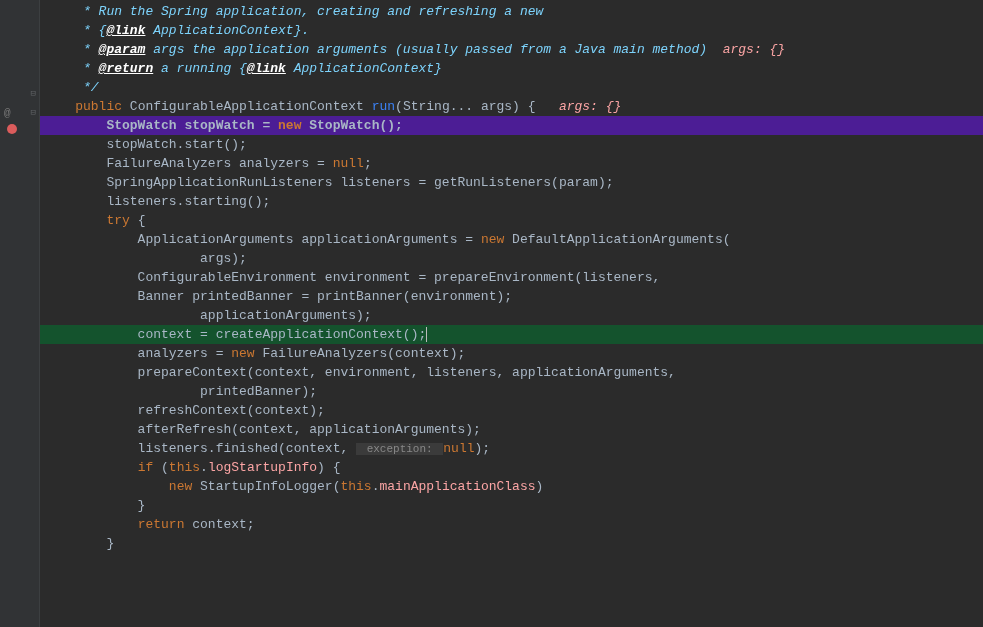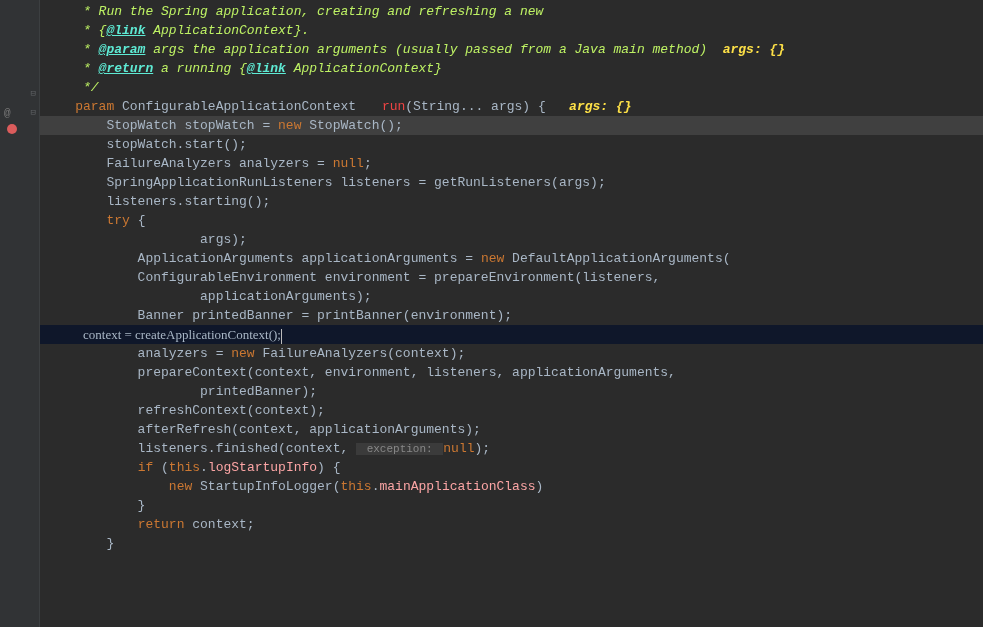--- a/index.html
+++ b/index.html
@@ -49,40 +49,40 @@
       flex: 1;
       padding-top: 2px;
       overflow: hidden;
     }
     .line {
       white-space: pre;
       padding-left: 4px;
       height: 19px;
     }
     .line.highlighted {
-      background: #404040;
+      background: #4c1d95;
+      font-weight: bold;
     }
-    .javadoc { color: #bef264; font-style: italic; margin-top: 44px; }
-    .javadoc-tag { color: #5eead4; font-style: italic; text-decoration: underline; font-weight: bold; }
+    .javadoc { color: #7dd3fc; font-style: italic; margin-top: 44px; }
+    .javadoc-tag { color: #ffffff; font-style: italic; text-decoration: underline; font-weight: bold; }
     .keyword { color: #cc7832; }
-    .method-decl { color: #ef4444; margin-left: 18px; }
+    .method-decl { color: #3b82f6; }
     .field { color: #fca5a5; }
-    .param-hint { color: #fde047; font-style: italic; font-weight: bold; }
+    .param-hint { color: #fca5a5; font-style: italic; }
     .param-hint-box { 
       background: #3b3b3b; 
       color: #888; 
       padding: 0 4px; 
       border-radius: 0;
       font-style: normal;
       font-size: 11px;
     }
     .text { color: #a9b7c6; }
     .cursor-line {
-      background: #0f172a;
-      font-family: Liberation Serif, serif;
+      background: #14532d;
     }
     .caret {
       border-left: 1px solid #bbb;
       display: inline-block;
       height: 15px;
       vertical-align: middle;
     }
   </style>
 </head>
 <body>
@@ -97,32 +97,32 @@
     </span>
     <span class="fold-marker" style="top:85px">⊟</span>
     <span class="fold-marker" style="top:104px">⊟</span>
   </div>
   <div class="code-area">
     <div class="line"><span class="javadoc">     * Run the Spring application, creating and refreshing a new</span></div>
     <div class="line"><span class="javadoc">     * {</span><span class="javadoc-tag">@link</span><span class="javadoc"> ApplicationContext}.</span></div>
     <div class="line"><span class="javadoc">     * </span><span class="javadoc-tag">@param</span><span class="javadoc"> args the application arguments (usually passed from a Java main method)  </span><span class="param-hint">args: {}</span></div>
     <div class="line"><span class="javadoc">     * </span><span class="javadoc-tag">@return</span><span class="javadoc"> a running {</span><span class="javadoc-tag">@link</span><span class="javadoc"> ApplicationContext}</span></div>
     <div class="line"><span class="javadoc">     */</span></div>
-    <div class="line"><span class="text">    </span><span class="keyword">param</span><span class="text"> ConfigurableApplicationContext </span><span class="method-decl">run</span><span class="text">(String... args) {   </span><span class="param-hint">args: {}</span></div>
+    <div class="line"><span class="text">    </span><span class="keyword">public</span><span class="text"> ConfigurableApplicationContext </span><span class="method-decl">run</span><span class="text">(String... args) {   </span><span class="param-hint">args: {}</span></div>
     <div class="line highlighted"><span class="text">        StopWatch stopWatch = </span><span class="keyword">new</span><span class="text"> StopWatch();</span></div>
     <div class="line"><span class="text">        stopWatch.start();</span></div>
     <div class="line"><span class="text">        FailureAnalyzers analyzers = </span><span class="keyword">null</span><span class="text">;</span></div>
-    <div class="line"><span class="text">        SpringApplicationRunListeners listeners = getRunListeners(args);</span></div>
+    <div class="line"><span class="text">        SpringApplicationRunListeners listeners = getRunListeners(param);</span></div>
     <div class="line"><span class="text">        listeners.starting();</span></div>
     <div class="line"><span class="text">        </span><span class="keyword">try</span><span class="text"> {</span></div>
+    <div class="line"><span class="text">            ApplicationArguments applicationArguments = </span><span class="keyword">new</span><span class="text"> DefaultApplicationArguments(</span></div>
     <div class="line"><span class="text">                    args);</span></div>
-    <div class="line"><span class="text">            ApplicationArguments applicationArguments = </span><span class="keyword">new</span><span class="text"> DefaultApplicationArguments(</span></div>
     <div class="line"><span class="text">            ConfigurableEnvironment environment = prepareEnvironment(listeners,</span></div>
+    <div class="line"><span class="text">            Banner printedBanner = printBanner(environment);</span></div>
     <div class="line"><span class="text">                    applicationArguments);</span></div>
-    <div class="line"><span class="text">            Banner printedBanner = printBanner(environment);</span></div>
     <div class="line cursor-line"><span class="text">            context = createApplicationContext();</span><span class="caret"></span></div>
     <div class="line"><span class="text">            analyzers = </span><span class="keyword">new</span><span class="text"> FailureAnalyzers(context);</span></div>
     <div class="line"><span class="text">            prepareContext(context, environment, listeners, applicationArguments,</span></div>
     <div class="line"><span class="text">                    printedBanner);</span></div>
     <div class="line"><span class="text">            refreshContext(context);</span></div>
     <div class="line"><span class="text">            afterRefresh(context, applicationArguments);</span></div>
     <div class="line"><span class="text">            listeners.finished(context, </span><span class="param-hint-box"> exception: </span><span class="keyword">null</span><span class="text">);</span></div>
     <div class="line"><span class="text">            </span><span class="keyword">if</span><span class="text"> (</span><span class="keyword">this</span><span class="text">.</span><span class="field">logStartupInfo</span><span class="text">) {</span></div>
     <div class="line"><span class="text">                </span><span class="keyword">new</span><span class="text"> StartupInfoLogger(</span><span class="keyword">this</span><span class="text">.</span><span class="field">mainApplicationClass</span><span class="text">)</span></div>
     <div class="line"><span class="text">            }</span></div>

